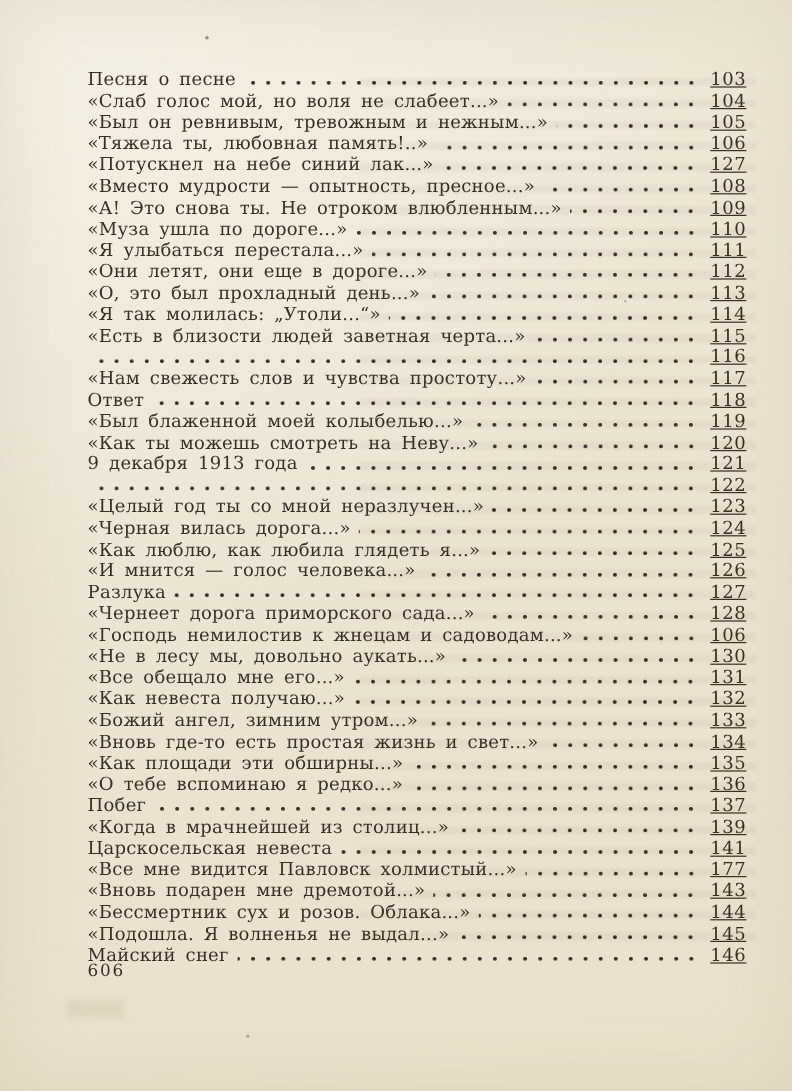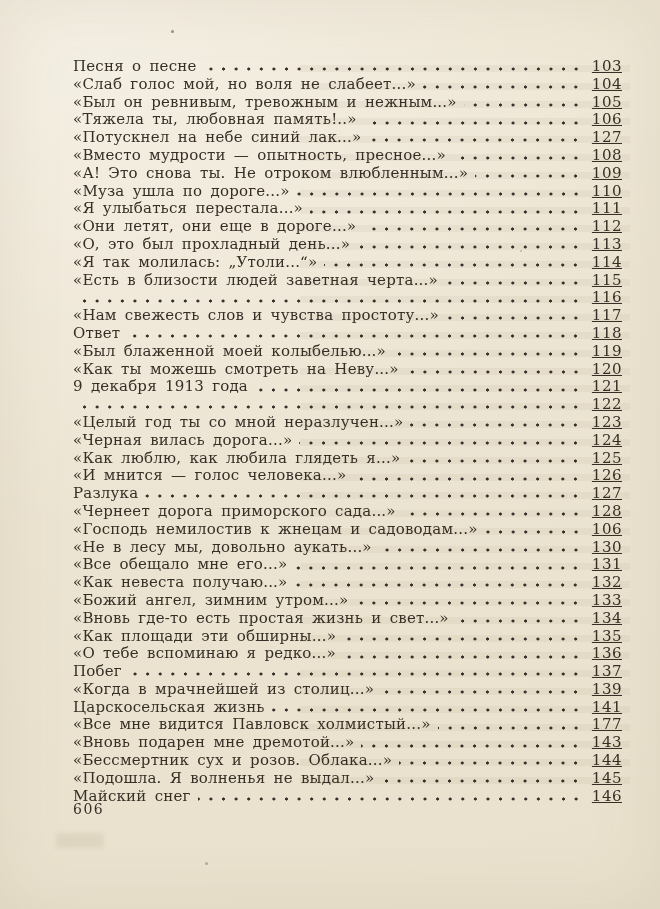--- a/index.html
+++ b/index.html
@@ -302,21 +302,21 @@
     <span class="toc-page">137</span>
   </div>
 
   <div class="toc-row">
     <span class="toc-title">«Когда в мрачнейшей из столиц...»</span>
     <span class="toc-leader"></span>
     <span class="toc-page">139</span>
   </div>
 
   <div class="toc-row">
-    <span class="toc-title">Царскосельская жизнь</span>
+    <span class="toc-title">Царскосельская невеста</span>
     <span class="toc-leader"></span>
     <span class="toc-page">141</span>
   </div>
 
   <div class="toc-row">
     <span class="toc-title">«Все мне видится Павловск холмистый...»</span>
     <span class="toc-leader"></span>
     <span class="toc-page">177</span>
   </div>
 

